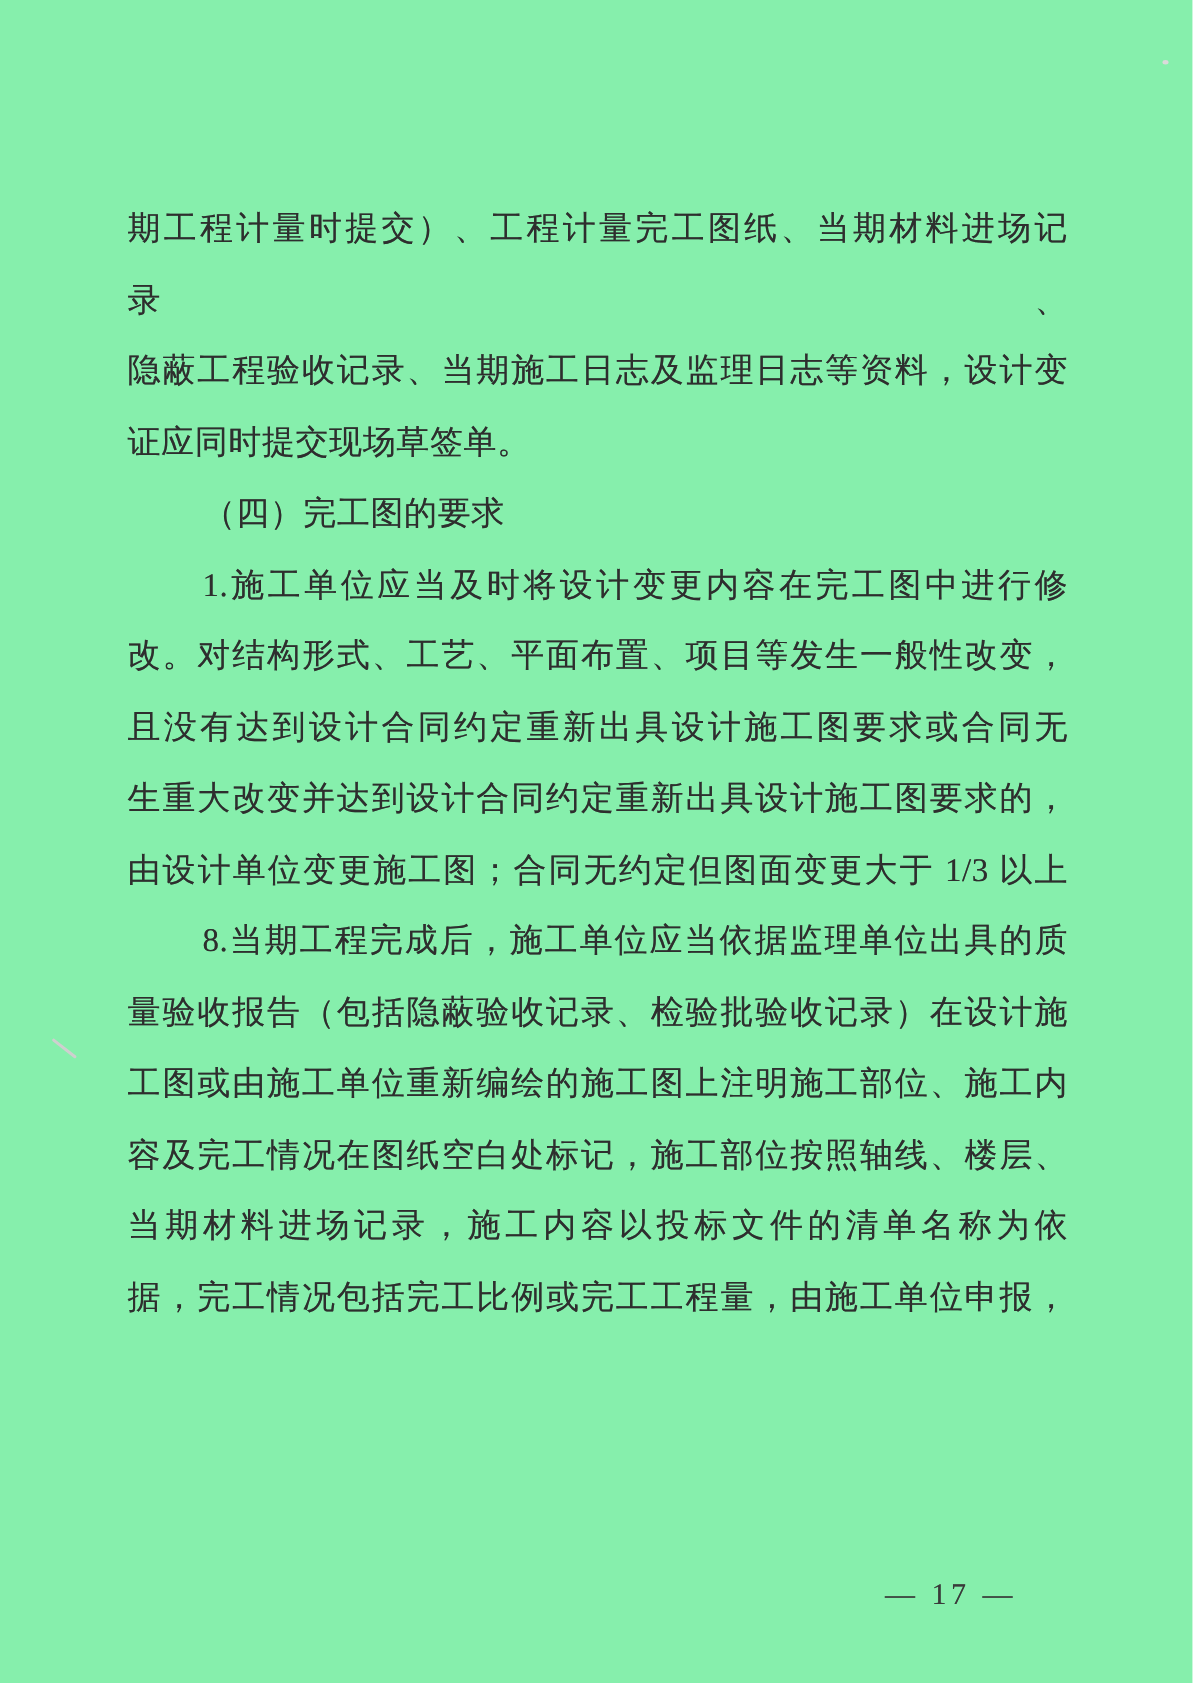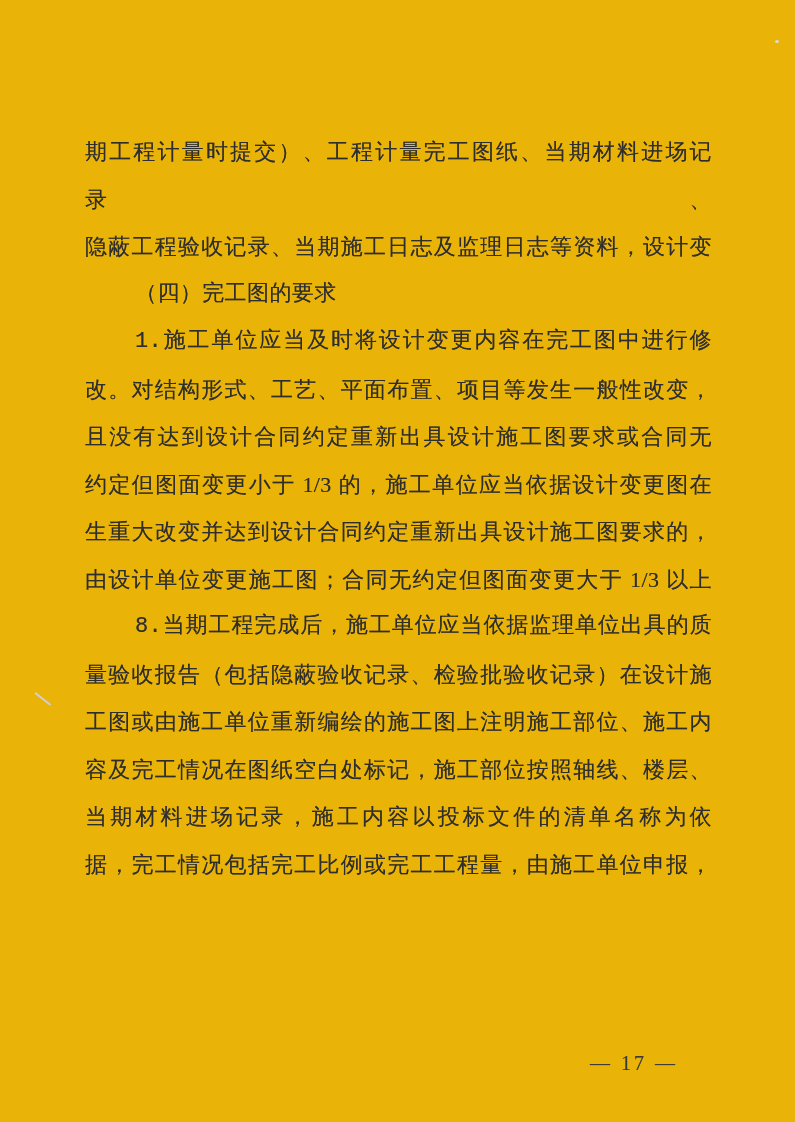--- a/index.html
+++ b/index.html
@@ -4,21 +4,21 @@
 <style>
   * { margin: 0; padding: 0; box-sizing: border-box; }
   html, body {
     width: 795px; height: 1122px;
     background: #ffffff;
     font-family: "Liberation Serif", "DejaVu Serif", serif;
   }
   .page {
     position: relative;
     width: 795px; height: 1122px;
-    background: #eab308;
+    background: #86efac;
     overflow: hidden;
     color: #2e2e2e;
   }
   .text-block {
     position: absolute;
     left: 85px;
     top: 128px;
     width: 627px;
   }
   .paragraph { margin: 0; }
@@ -28,21 +28,21 @@
     letter-spacing: 0.4px;
     color: #2e2e2e;
     text-shadow: 0 0 0.4px rgba(40,40,40,0.55);
     white-space: normal;
   }
   .line.justify {
     text-align: justify;
     text-align-last: justify;
     text-justify: inter-character;
   }
-  .line.indent { text-indent: 50px; font-family: Liberation Mono, monospace; }
+  .line.indent { text-indent: 50px; }
   .footer {
     position: absolute;
     top: 1052px;
     right: 117px;
   }
   .page-number {
     font-size: 20px;
     letter-spacing: 3px;
     color: #3a3a3a;
     text-shadow: 0 0 0.4px rgba(40,40,40,0.5);
@@ -65,29 +65,29 @@
   }
 </style>
 </head>
 <body>
 
 <div class="page">
   <div class="text-block" id="text-block">
       <div class="paragraph">
         <div class="line justify">期工程计量时提交）、工程计量完工图纸、当期材料进场记录、</div>
         <div class="line justify">隐蔽工程验收记录、当期施工日志及监理日志等资料，设计变</div>
+        <div class="line">证应同时提交现场草签单。</div>
       </div>
       <div class="paragraph">
         <div class="line indent">（四）完工图的要求</div>
       </div>
       <div class="paragraph">
         <div class="line justify indent">1.施工单位应当及时将设计变更内容在完工图中进行修</div>
         <div class="line justify">改。对结构形式、工艺、平面布置、项目等发生一般性改变，</div>
         <div class="line justify">且没有达到设计合同约定重新出具设计施工图要求或合同无</div>
-        <div class="line justify">约定但图面变更小于 1/3 的，施工单位应当依据设计变更图在</div>
         <div class="line justify">生重大改变并达到设计合同约定重新出具设计施工图要求的，</div>
         <div class="line justify">由设计单位变更施工图；合同无约定但图面变更大于 1/3 以上</div>
       </div>
       <div class="paragraph">
         <div class="line justify indent">8.当期工程完成后，施工单位应当依据监理单位出具的质</div>
         <div class="line justify">量验收报告（包括隐蔽验收记录、检验批验收记录）在设计施</div>
         <div class="line justify">工图或由施工单位重新编绘的施工图上注明施工部位、施工内</div>
         <div class="line justify">容及完工情况在图纸空白处标记，施工部位按照轴线、楼层、</div>
         <div class="line justify">当期材料进场记录，施工内容以投标文件的清单名称为依</div>
         <div class="line justify">据，完工情况包括完工比例或完工工程量，由施工单位申报，</div>

